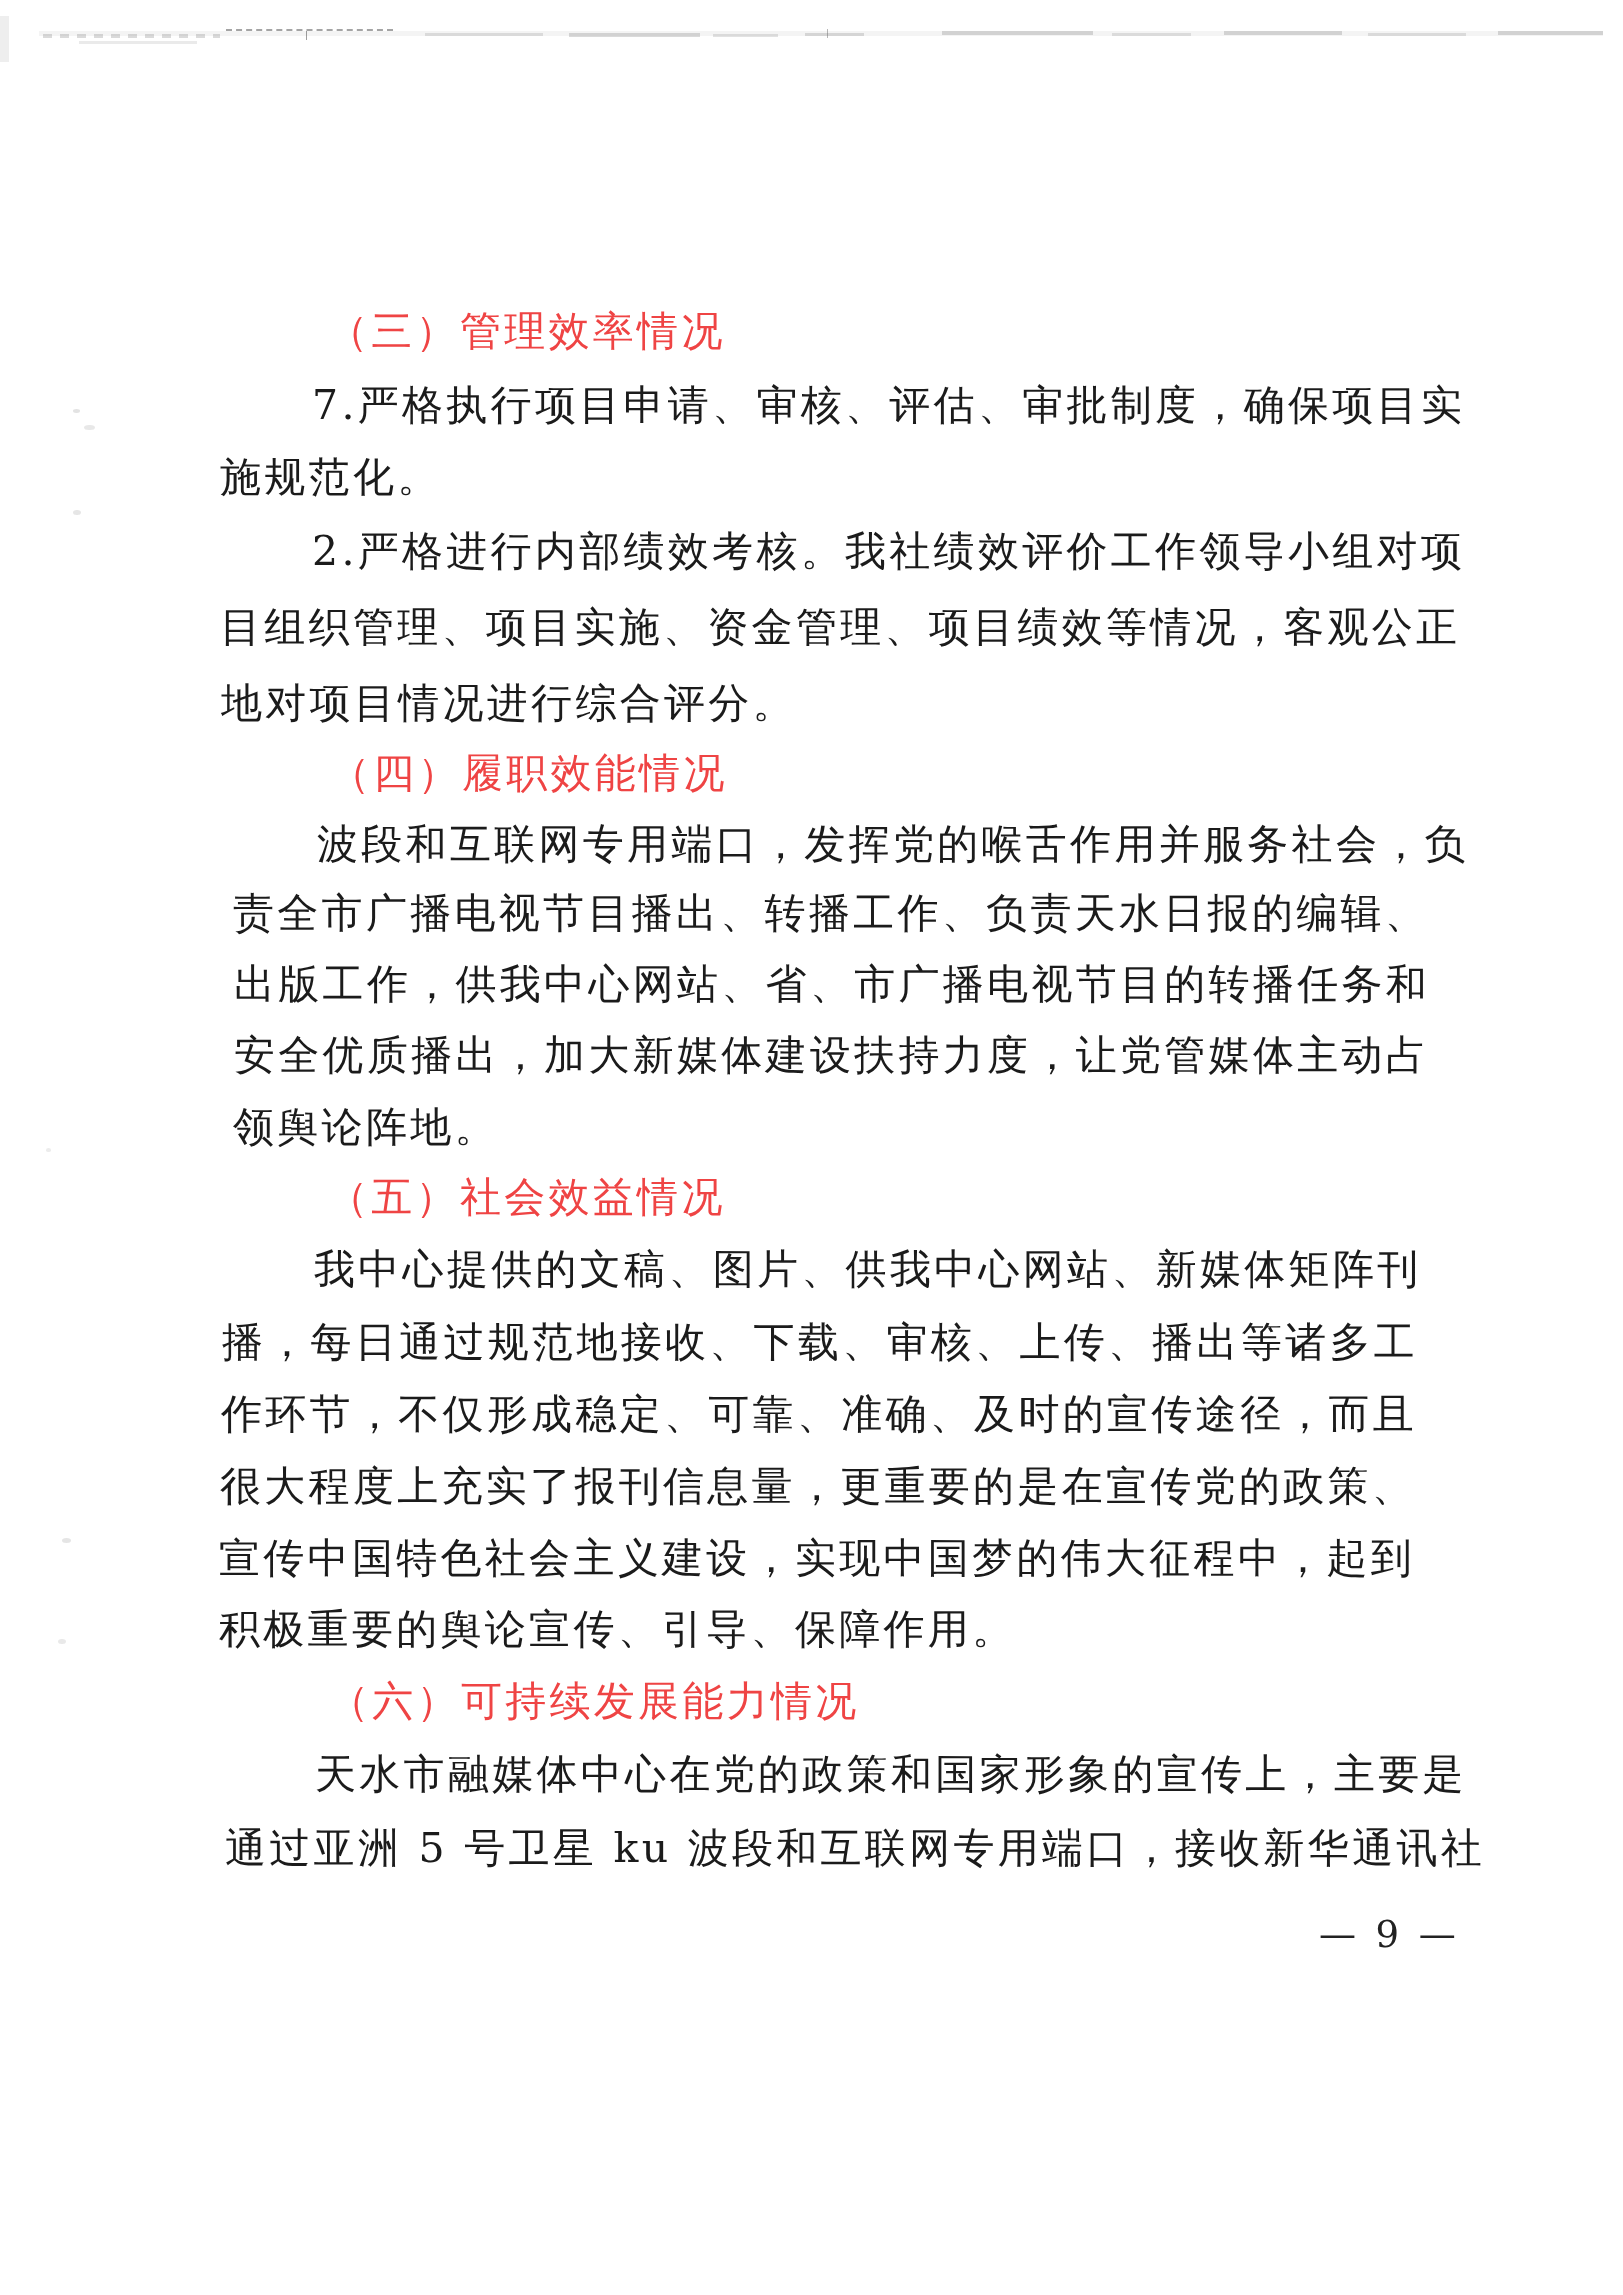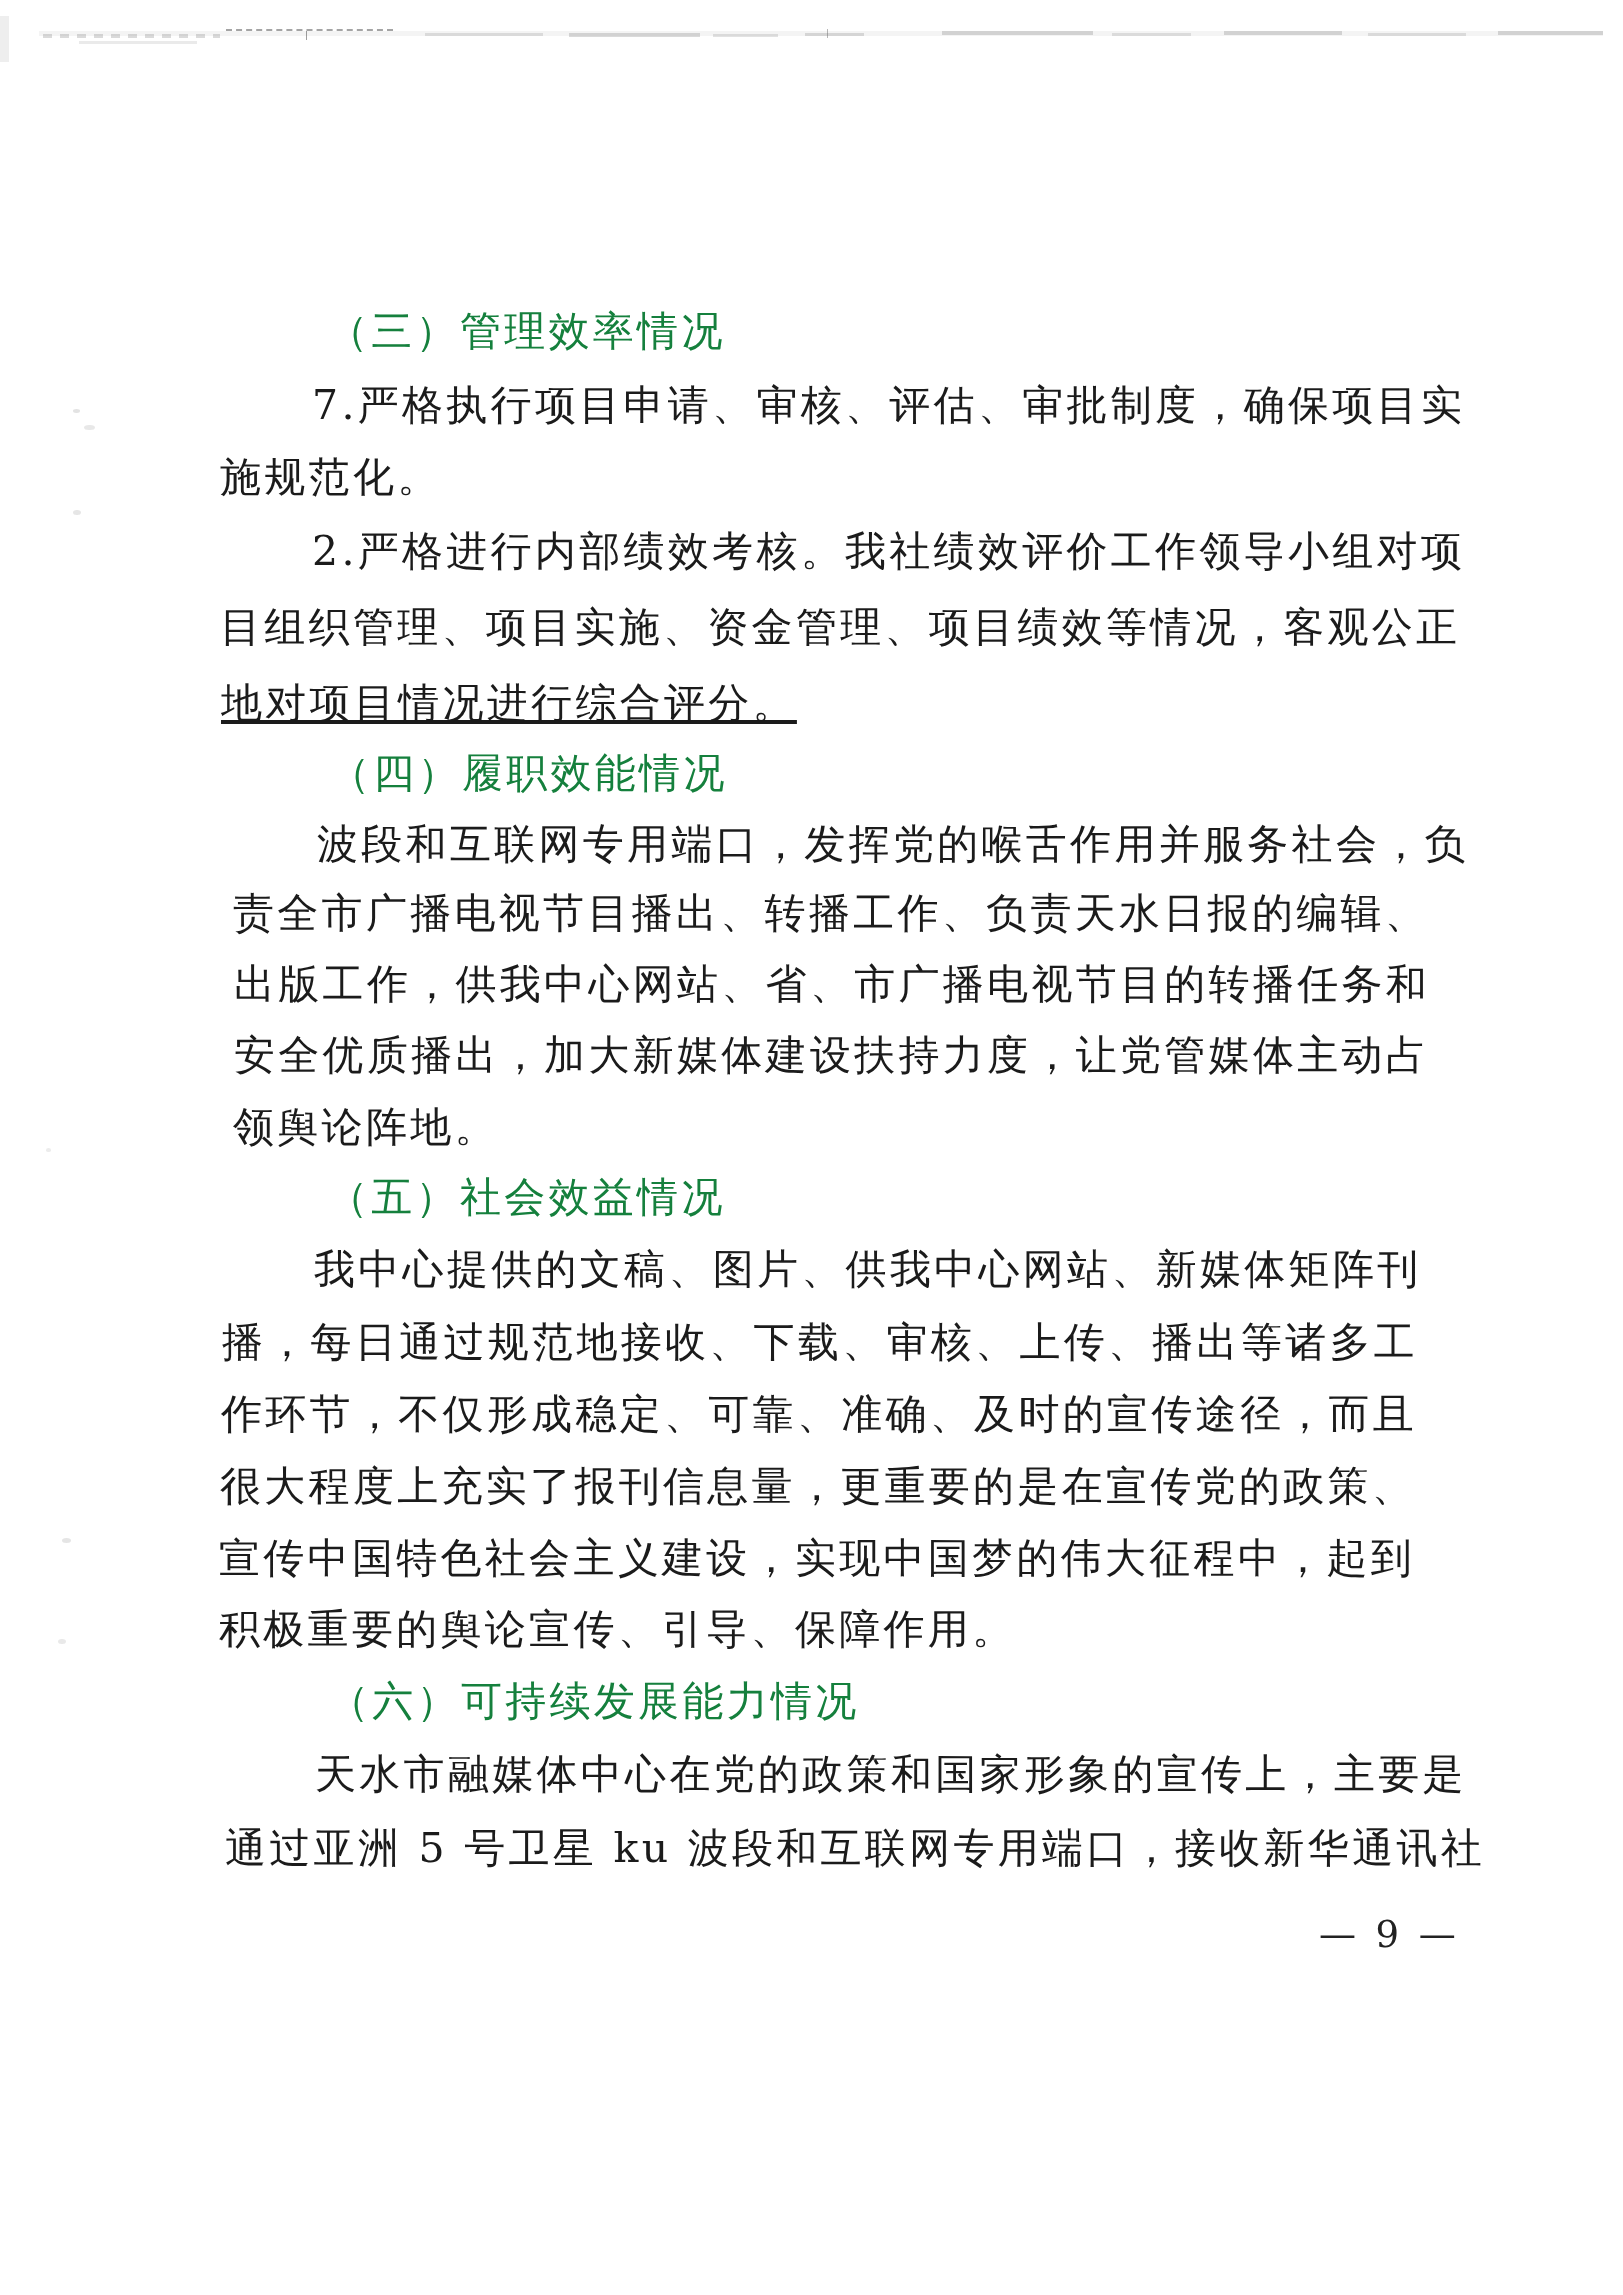--- a/index.html
+++ b/index.html
@@ -18,21 +18,21 @@
   .line {
     position: absolute;
     font-size: 41px;
     line-height: 1.08;
     letter-spacing: 3.3px;
     color: #1b1b1b;
     white-space: nowrap;
     font-family: "DejaVu Serif", "Liberation Serif", serif;
   }
   .line.heading {
-    color: #15803d;
+    color: #ef4444;
   }
   .page-number {
     position: absolute;
     top: 1913px;
     left: 1319px;
     font-size: 37px;
     letter-spacing: 3.9px;
     color: #222222;
     white-space: nowrap;
     font-family: "DejaVu Serif", "Liberation Serif", serif;
@@ -94,21 +94,21 @@
   <div class="speck sp-3"></div>
   <div class="speck sp-4"></div>
   <div class="speck sp-5"></div>
   <div class="speck sp-6"></div>
 
   <div class="line heading" style="top:309px;  left:327px;">（三）管理效率情况</div>
   <div class="line" style="top:383px;  left:312px;">7.严格执行项目申请、审核、评估、审批制度，确保项目实</div>
   <div class="line" style="top:455px;  left:220px;">施规范化。</div>
   <div class="line" style="top:529px;  left:312px;">2.严格进行内部绩效考核。我社绩效评价工作领导小组对项</div>
   <div class="line" style="top:605px;  left:220px;">目组织管理、项目实施、资金管理、项目绩效等情况，客观公正</div>
-  <div class="line" style="top:681px; left:221px;text-decoration:underline;">地对项目情况进行综合评分。</div>
+  <div class="line" style="top:681px; left:221px;">地对项目情况进行综合评分。</div>
   <div class="line heading" style="top:751px; left:329px;">（四）履职效能情况</div>
   <div class="line" style="top:822px; left:317px;">波段和互联网专用端口，发挥党的喉舌作用并服务社会，负</div>
   <div class="line" style="top:891px; left:233px;">责全市广播电视节目播出、转播工作、负责天水日报的编辑、</div>
   <div class="line" style="top:962px; left:234px;">出版工作，供我中心网站、省、市广播电视节目的转播任务和</div>
   <div class="line" style="top:1033px; left:234px;">安全优质播出，加大新媒体建设扶持力度，让党管媒体主动占</div>
   <div class="line" style="top:1105px; left:233px;">领舆论阵地。</div>
   <div class="line heading" style="top:1175px; left:327px;">（五）社会效益情况</div>
   <div class="line" style="top:1247px; left:314px;">我中心提供的文稿、图片、供我中心网站、新媒体矩阵刊</div>
   <div class="line" style="top:1320px; left:222px;">播，每日通过规范地接收、下载、审核、上传、播出等诸多工</div>
   <div class="line" style="top:1392px; left:221px;">作环节，不仅形成稳定、可靠、准确、及时的宣传途径，而且</div>

